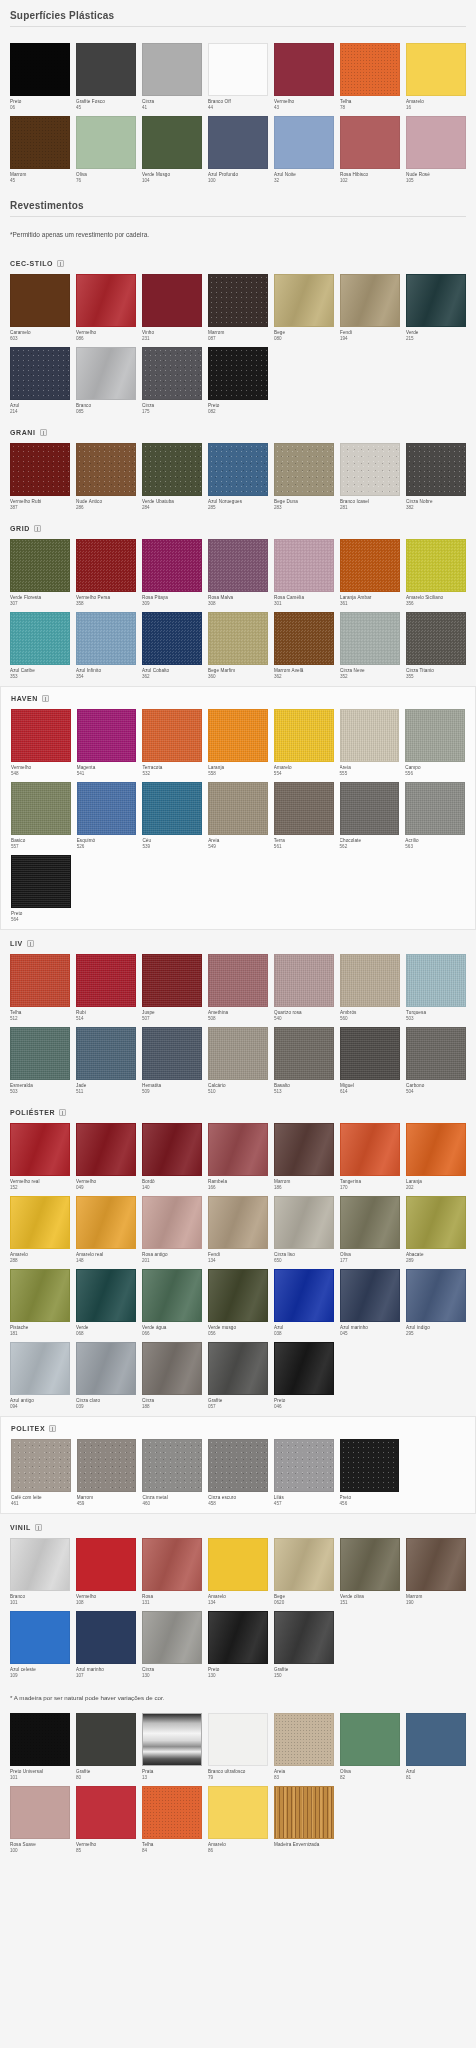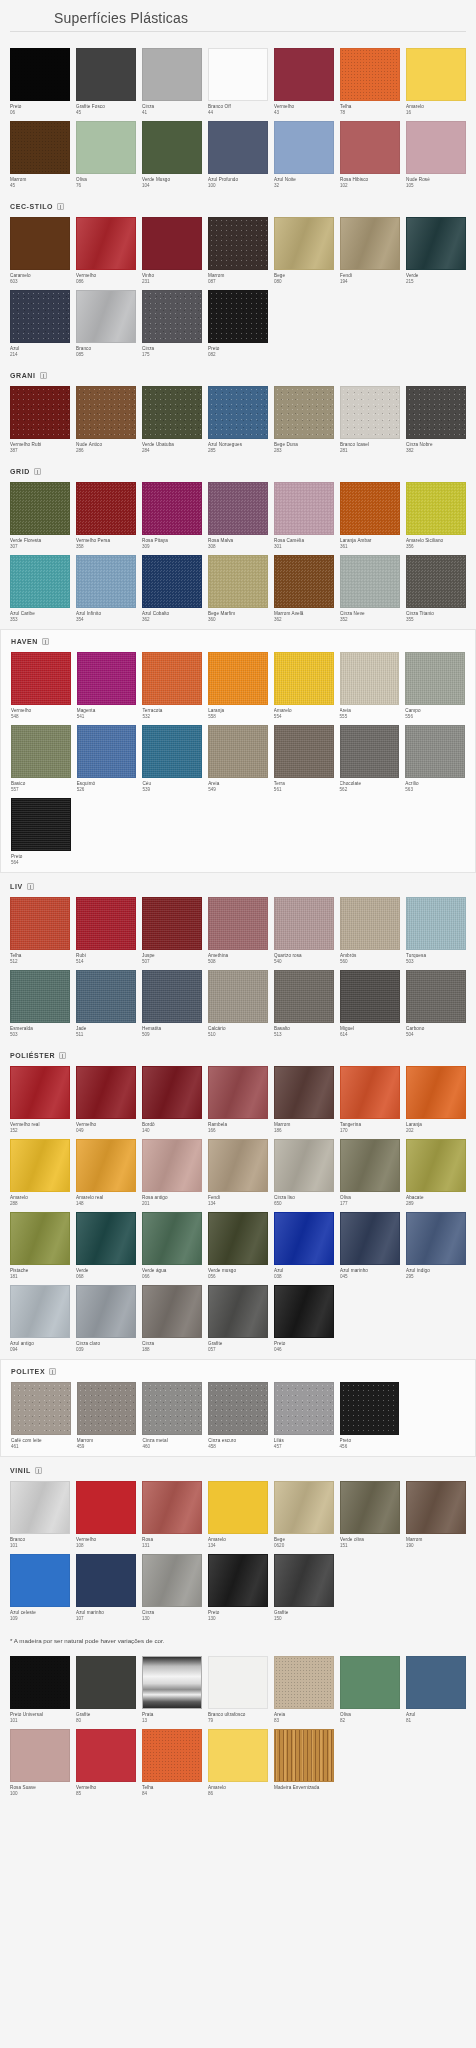--- a/index.html
+++ b/index.html
@@ -9,26 +9,25 @@
     background: #f5f5f5;
     font-family: "Liberation Sans", sans-serif;
     color: #333;
     -webkit-font-smoothing: antialiased;
   }
   .page { width: 476px; padding: 0; }
 
   
   .topsection { padding: 8px 10px 4px 10px; background: #f5f5f5; }
   .topsection-title {
-    font-size: 14px;
-    font-weight: normal;
+    font-size: 10px;
+    font-weight: bold;
     color: #4a4a4a;
     letter-spacing: .2px;
     padding: 2px 0 5px 0;
-    margin-left: 44px;
   }
   .rule { height:1px; background:#dcdcdc; width:100%; margin-bottom:8px; }
 
   .note {
     font-size: 6.5px;
     color: #4a4a4a;
     padding: 6px 0 10px 0;
   }
 
   
@@ -230,20 +229,25 @@
           <div class="lbl">Rosa Hibisco</div>
           <div class="code">102</div>
         </div>
         <div class="swatch">
           <div class="chip " style="background: rgb(201, 163, 172);"></div>
           <div class="lbl">Nude Rosé</div>
           <div class="code">105</div>
         </div>
       </div>
     </div>
+    <div class="topsection">
+      <div class="topsection-title">Revestimentos</div>
+      <div class="rule"></div>
+      <div class="note">*Permitido apenas um revestimento por cadeira.</div>
+    </div>
     <div class="family">
       <div class="family-head">
         <span class="family-name">CEC-STILO</span>
         <span class="badge-icon"></span>
       </div>
       <div class="grid">
         <div class="swatch">
           <div class="chip tx-dot" style="background: rgb(96, 54, 24);"></div>
           <div class="lbl">Caramelo</div>
           <div class="code">603</div>

